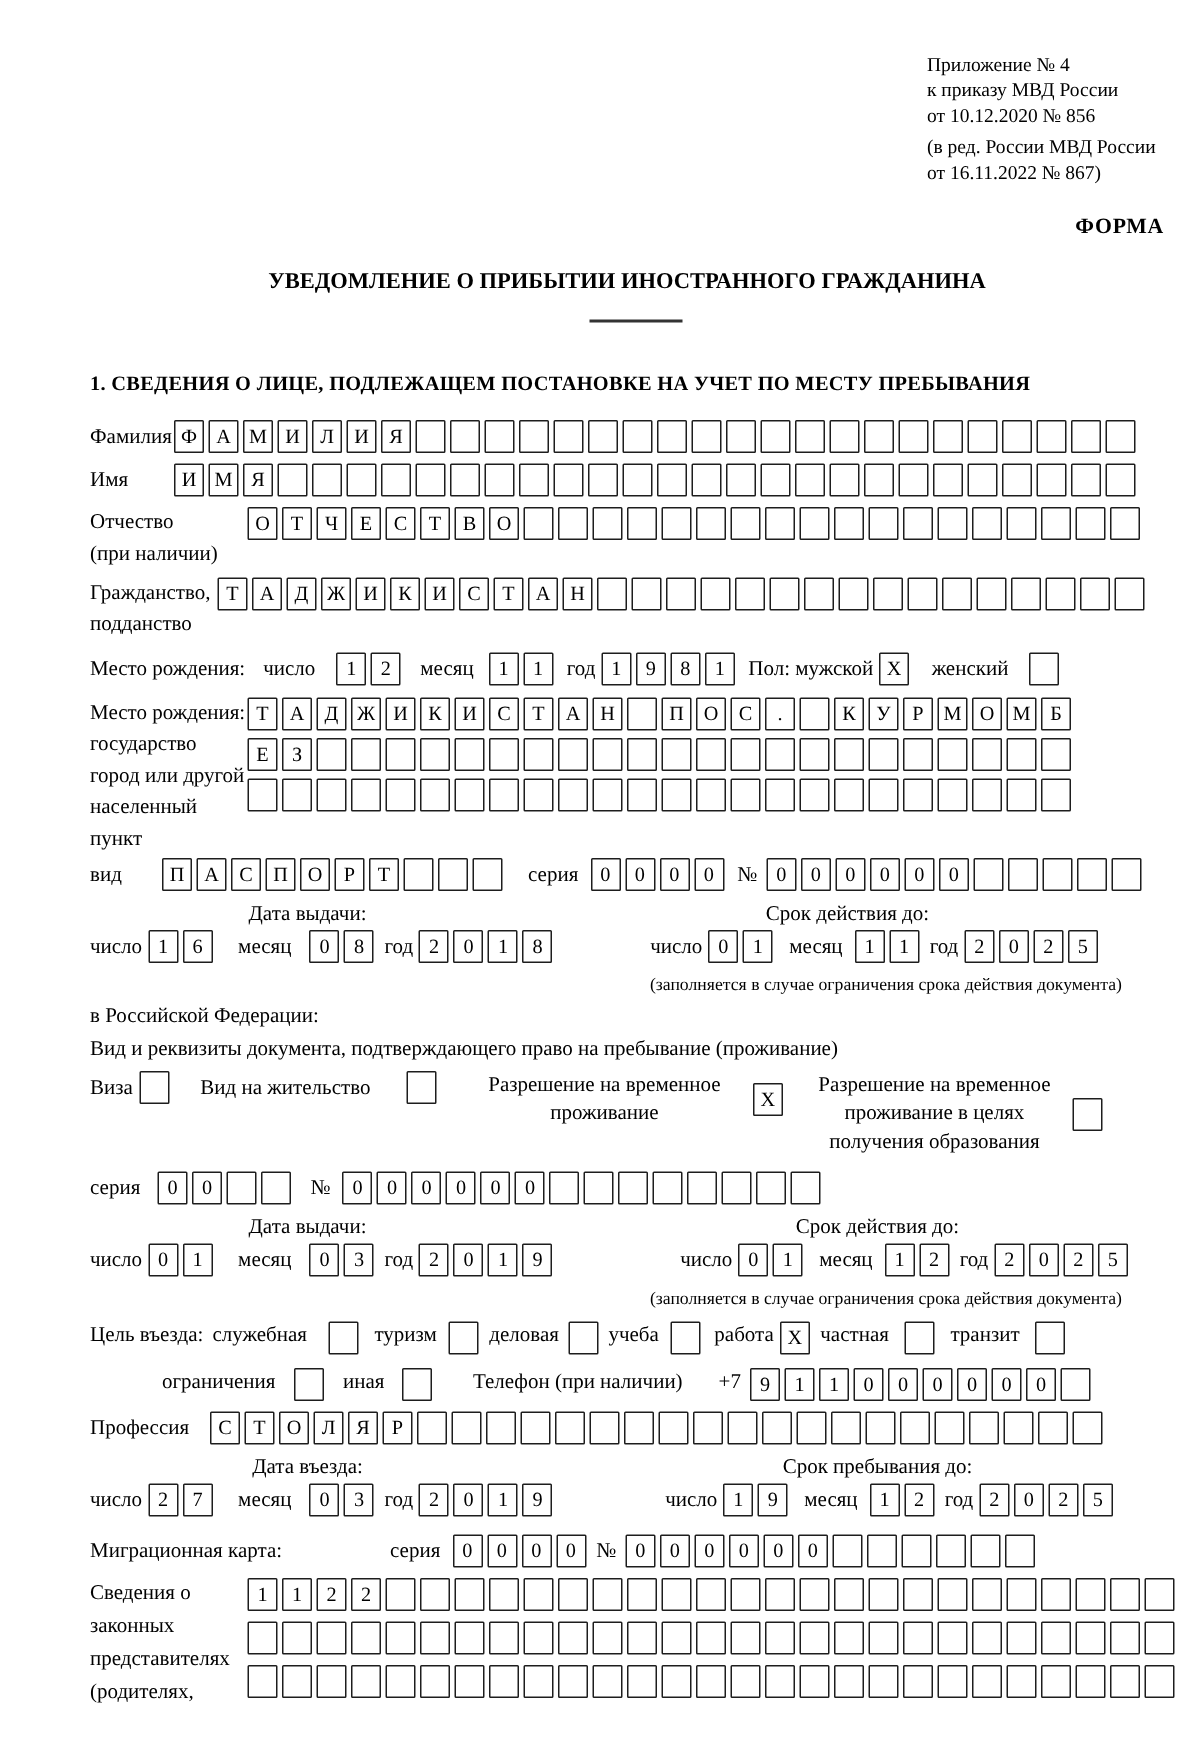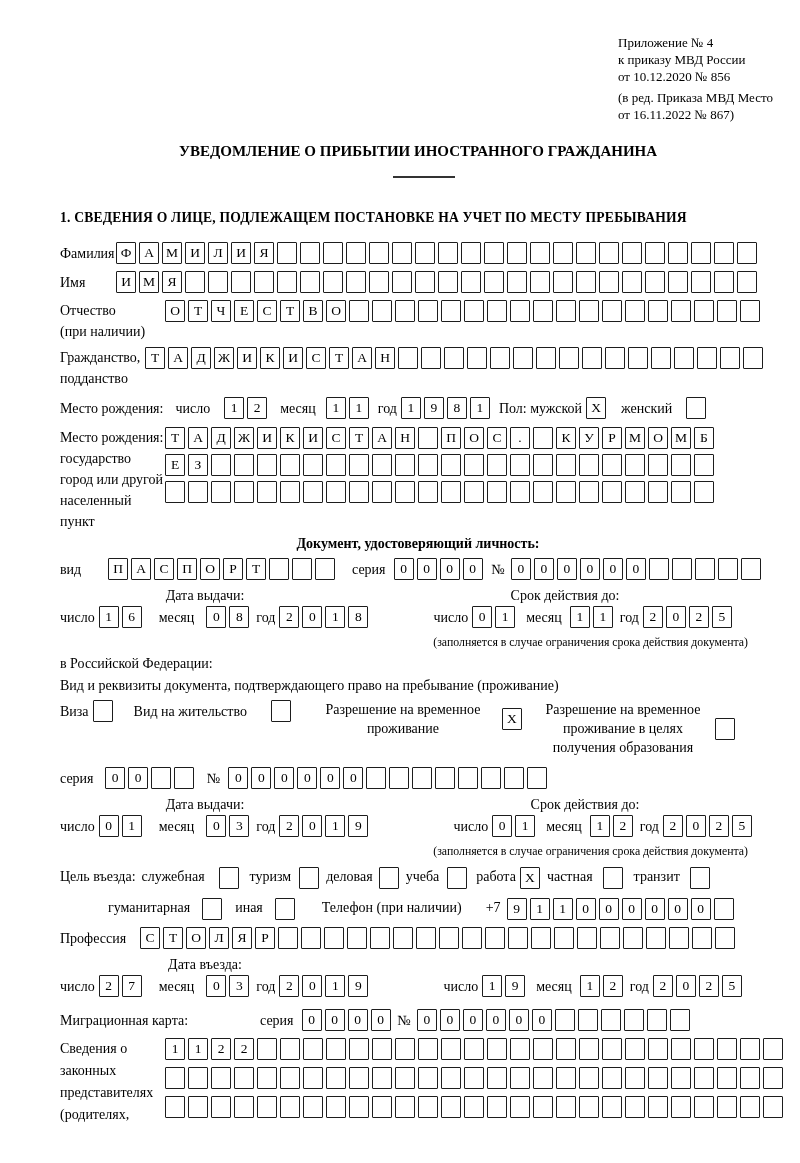--- a/index.html
+++ b/index.html
@@ -42,23 +42,24 @@
 </head>
 <body>
 
 <div class="page">
 
   <div class="appendix">
     <div>Приложение № 4</div>
     <div>к приказу МВД России</div>
     <div>от 10.12.2020 № 856</div>
     <div class="gap"></div>
-    <div>(в ред. Приказа МВД Место</div>
+    <div>(в ред. России МВД России</div>
     <div>от 16.11.2022 № 867)</div>
   </div>
+  <div class="forma">ФОРМА</div>
 
   <div class="title">
     <div>УВЕДОМЛЕНИЕ О ПРИБЫТИИ ИНОСТРАННОГО ГРАЖДАНИНА</div>
     <div><span class="blank"></span></div>
   </div>
 
   <div class="sec-heading">1. СВЕДЕНИЯ О ЛИЦЕ, ПОДЛЕЖАЩЕМ ПОСТАНОВКЕ НА УЧЕТ ПО МЕСТУ ПРЕБЫВАНИЯ</div>
 
   <div class="frow">
     <span class="flabel" style="width:56px">Фамилия</span>
@@ -316,21 +317,20 @@
             <span class="cell"></span>
             <span class="cell"></span>
             <span class="cell"></span>
             <span class="cell"></span>
             <span class="cell"></span>
           </span>
         </div>
     </span>
   </div>
 
-  <div class="center-bold">Документ, удостоверяющий личность:</div>
   <div class="frow">
     <span class="flabel" style="width:48px">вид</span>
     <span class="cells">
         <span class="cell">П</span>
         <span class="cell">А</span>
         <span class="cell">С</span>
         <span class="cell">П</span>
         <span class="cell">О</span>
         <span class="cell">Р</span>
         <span class="cell">Т</span>
@@ -527,21 +527,21 @@
     <span class="dlab ml4">частная</span>
     <span class="cells ml10">
         <span class="cell"></span>
       </span>
     <span class="dlab ml8">транзит</span>
     <span class="cells ml10">
         <span class="cell"></span>
       </span>
   </div>
   <div class="purpose-row">
-    <span class="dlab" style="margin-left:48px">гуманитарная</span>
+    <span class="dlab" style="margin-left:48px">ограничения</span>
     <span class="cells ml12">
         <span class="cell"></span>
       </span>
     <span class="dlab ml10">иная</span>
     <span class="cells ml12">
         <span class="cell"></span>
       </span>
     <span class="dlab ml24">Телефон (при наличии)</span>
     <span class="dlab ml24">+7</span>
     <span class="cells ml6">
@@ -585,20 +585,21 @@
         <span class="cell"></span>
         <span class="cell"></span>
         <span class="cell"></span>
         <span class="cell"></span>
         <span class="cell"></span>
       </span>
   </div>
 
   <div class="dhdr">
     <span style="margin-left:45px;width:200px;text-align:center">Дата въезда:</span>
+    <span style="margin-left:150px;width:260px;text-align:center">Срок пребывания до:</span>
   </div>
   <div class="frow">
     <span class="dlab">число</span>
     <span class="cells ml4">
         <span class="cell">2</span>
         <span class="cell">7</span>
       </span>
     <span class="dlab ml14">месяц</span>
     <span class="cells ml12">
         <span class="cell">0</span>

